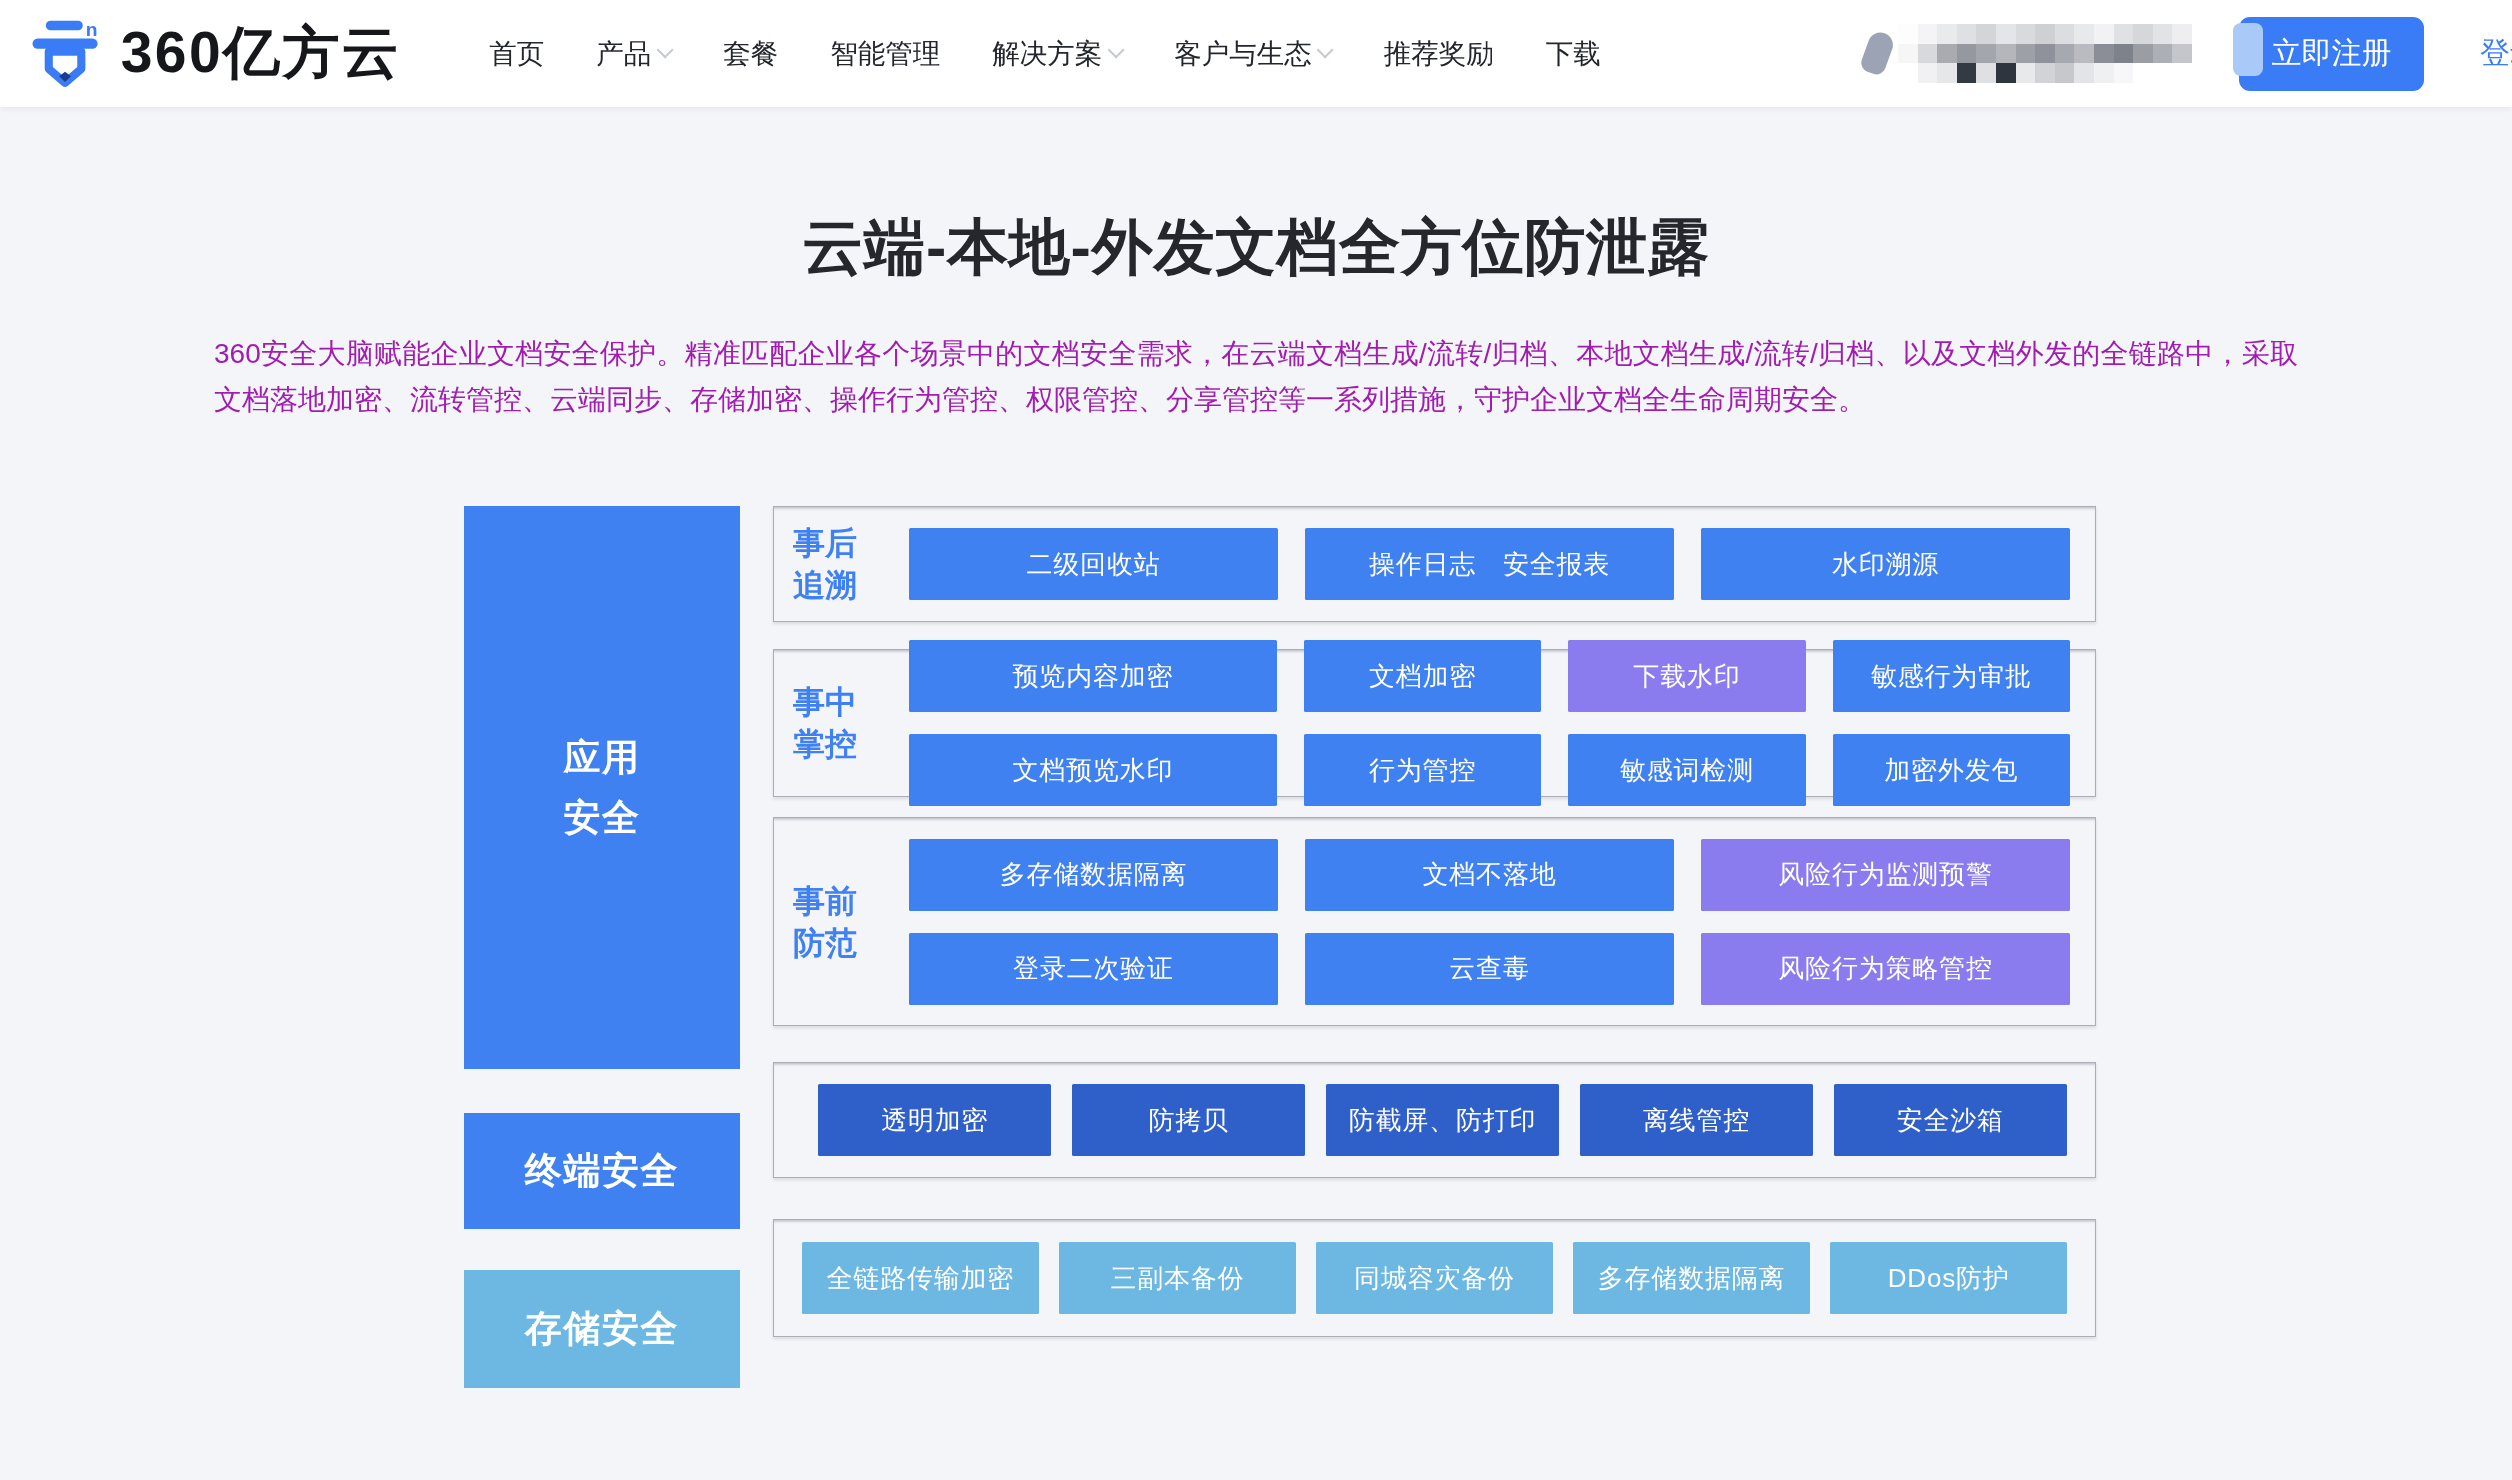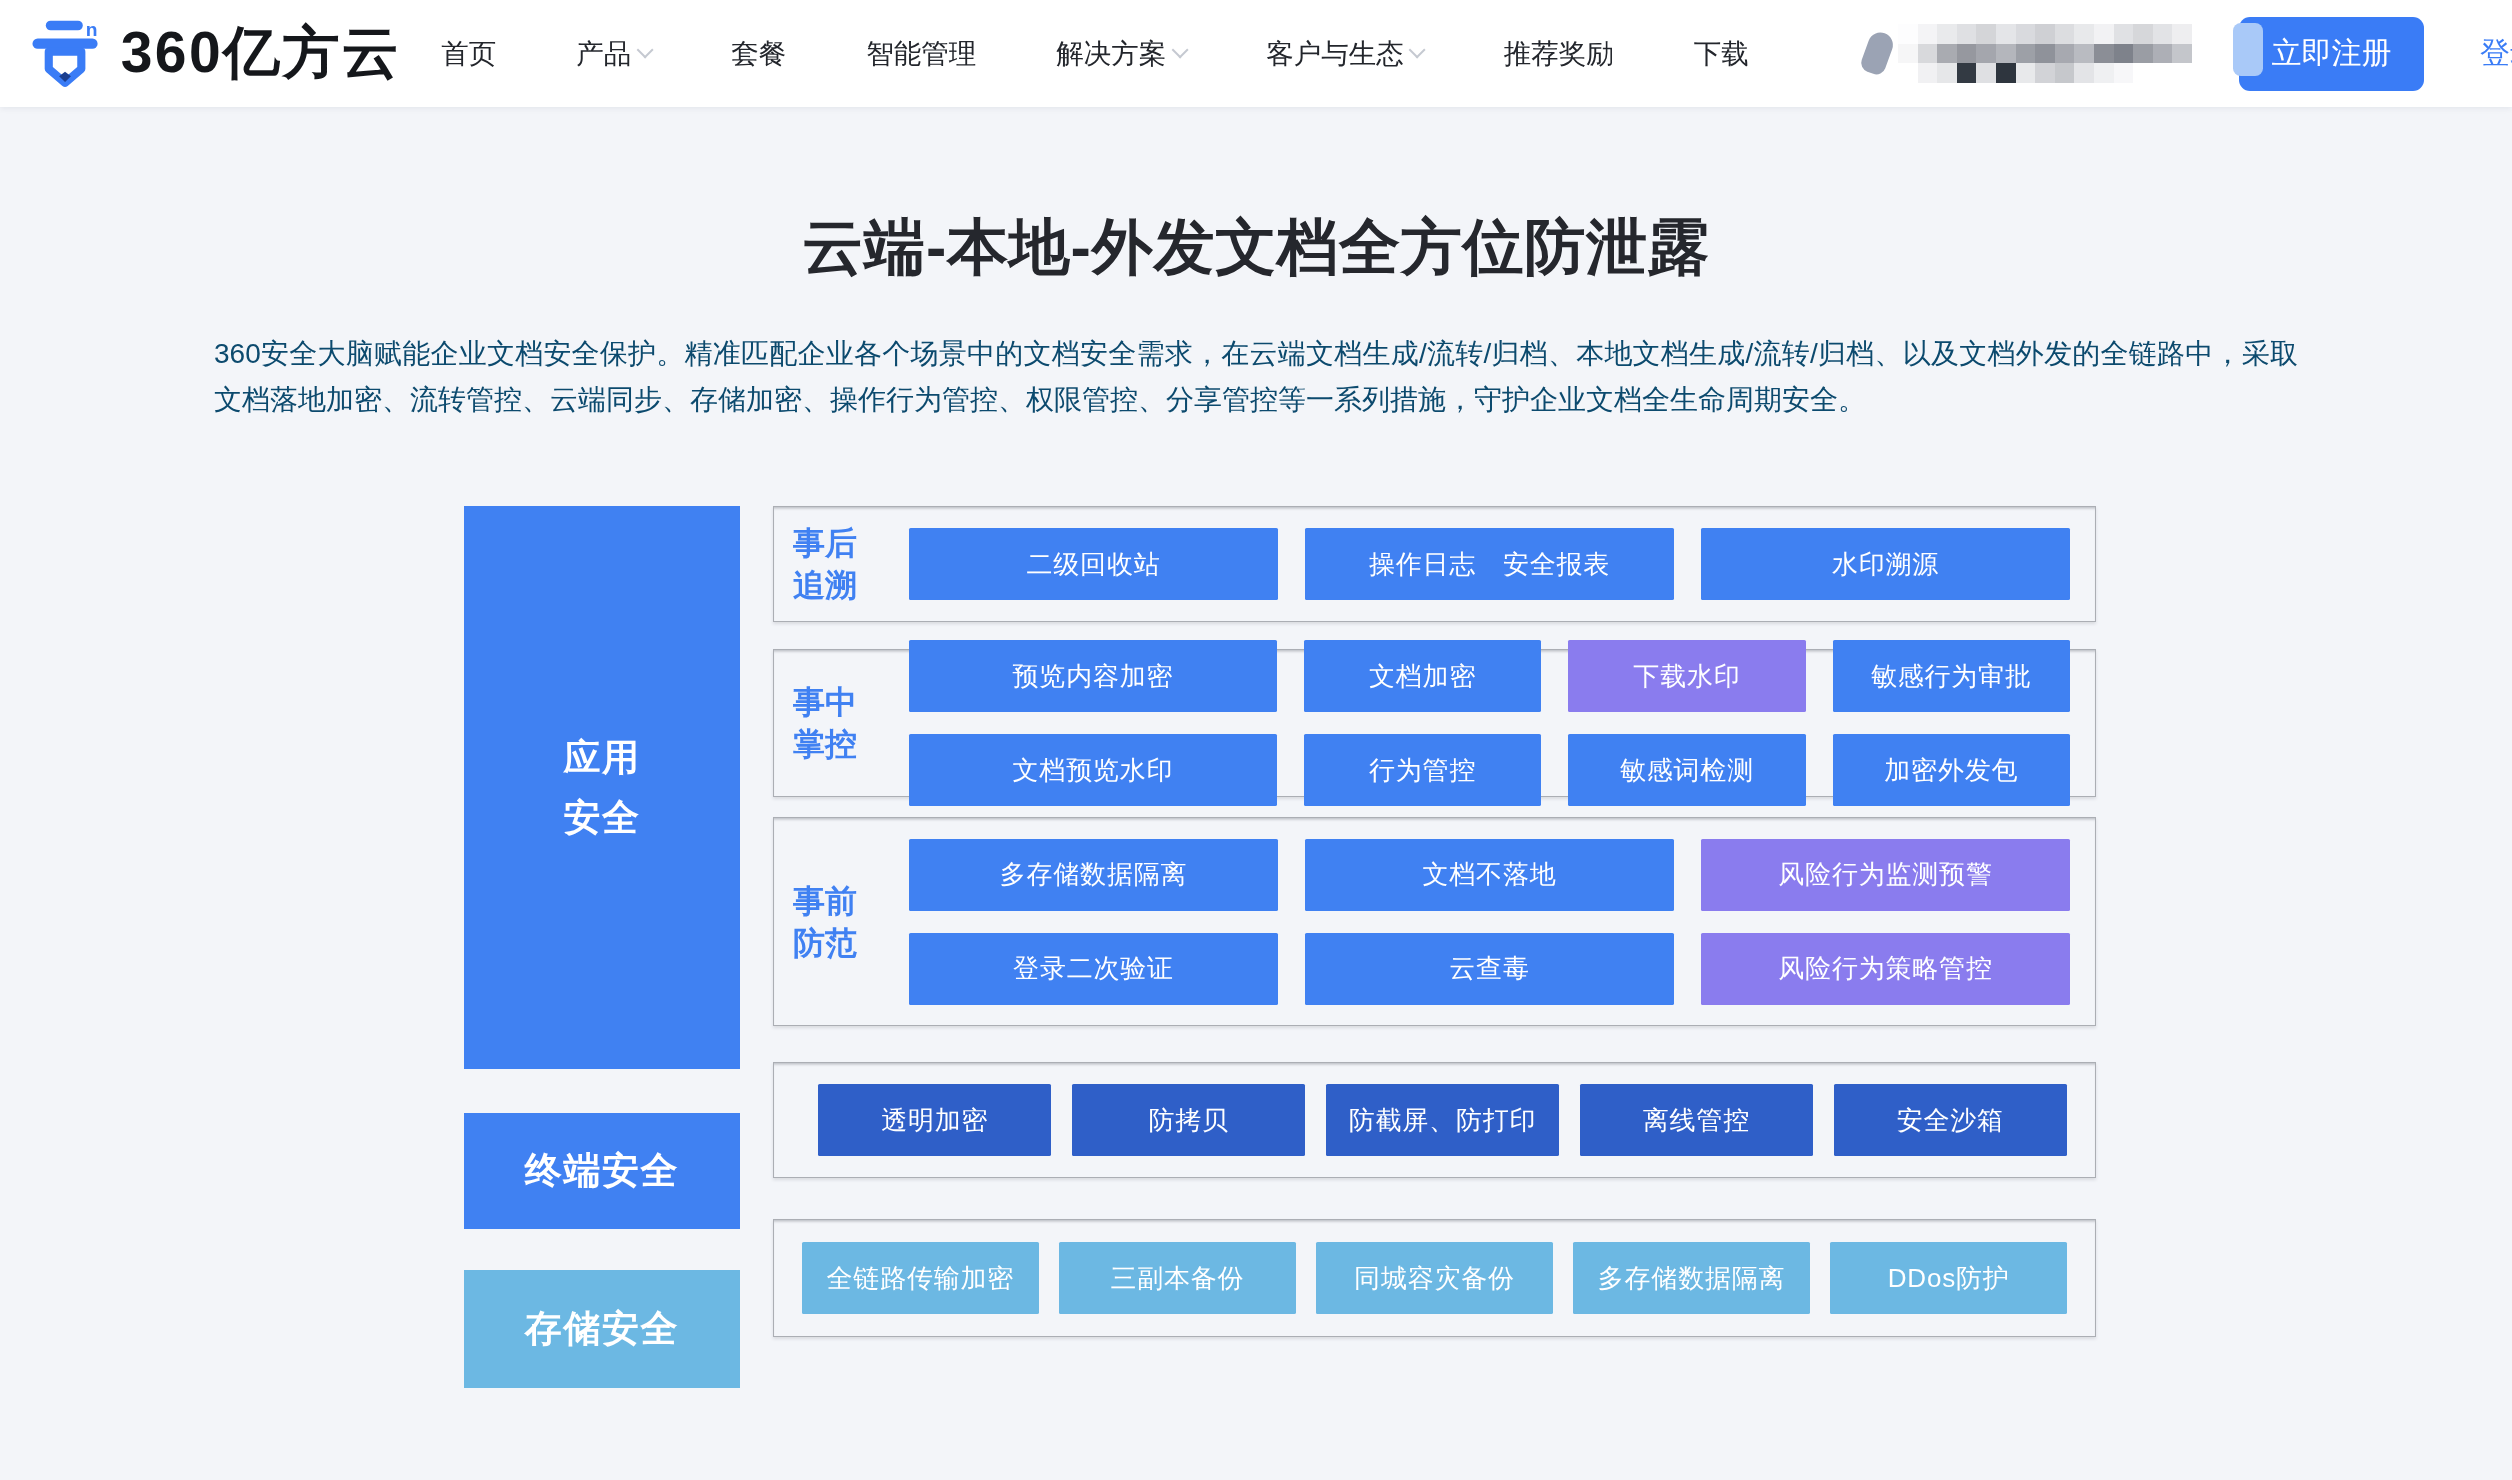--- a/index.html
+++ b/index.html
@@ -11,41 +11,41 @@
   }
   
   header{
     height:107px;background:#ffffff;display:flex;align-items:center;
     padding:0 0 0 31px;box-sizing:border-box;position:relative;z-index:5;
     box-shadow:0 1.6px 6.3px rgba(20,30,60,.07);
   }
   .logo{display:flex;align-items:center;gap:15.7px;cursor:pointer;flex-shrink:0;}
   .logo svg{width:74px;height:74px;display:block;}
   .logo-text{font-size:57px;font-weight:700;color:#15171B;letter-spacing:2.4px;white-space:nowrap;}
-  nav{display:flex;gap:80px;margin-left:40px;align-items:center;flex-shrink:0;}
+  nav{display:flex;gap:52px;margin-left:88px;align-items:center;flex-shrink:0;}
   .nav-item{font-size:27.5px;color:#23262C;display:flex;align-items:center;cursor:pointer;white-space:nowrap;}
   .chev{display:inline-block;width:10.2px;height:10.2px;margin-left:7.8px;margin-top:-7.8px;
     border-right:2.4px solid #C5C9D1;border-bottom:2.4px solid #C5C9D1;transform:rotate(45deg);}
   .nav-right{margin-left:auto;display:flex;align-items:center;}
   .phone-blur{position:relative;width:294px;height:59px;margin-right:47px;}
   .phone-blur .grid{position:absolute;left:0;top:0;display:grid;grid-template-columns:repeat(15,19.6px);}
   .phone-blur .cell{width:19.6px;height:19.6px;}
   .hook{position:absolute;left:-33px;top:7.8px;width:25px;height:42px;background:#9BA3B4;
     border-radius:12.6px 12.6px 9.4px 9.4px;transform:rotate(20deg);}
   .register{position:relative;width:185px;height:74px;border:none;border-radius:11px;
     background:var(--accent,#3A7CF6);color:#fff;font-size:30px;cursor:pointer;
     font-family:inherit;}
   .artifact{position:absolute;left:-6.3px;top:6.3px;width:30px;height:53px;background:#A9C9F8;border-radius:7.8px;}
   .login{margin-left:56px;margin-right:-28px;font-size:30px;color:var(--accent,#3A7CF6);
     text-decoration:none;white-space:nowrap;cursor:pointer;}
   
   h1{margin:100px 0 0;text-align:center;font-size:61px;font-weight:700;
     color:#25272D;letter-spacing:0.8px;}
   .desc{width:2084px;margin:42px auto 2px;font-size:28px;line-height:46px;
-    color:#0c4a6e;text-align:justify;}
+    color:#a21caf;text-align:justify;}
   
   .diagram{margin:83px 0 0 464px;width:1632px;display:flex;gap:33px;}
   .side-col{width:276px;display:flex;flex-direction:column;flex-shrink:0;}
   .side-box{color:#fff;font-weight:700;font-size:37px;display:flex;flex-direction:column;
     align-items:center;justify-content:center;text-align:center;letter-spacing:1.6px;}
   .side-box div{line-height:60px;}
   .side-app{height:563px;background:var(--primary,#4081F2);}
   .side-terminal{height:116px;margin-top:44px;background:var(--primary,#4081F2);}
   .side-storage{height:118px;margin-top:41px;background:var(--light-blue,#6CB8E3);}
   .groups-col{flex:1;display:flex;flex-direction:column;}

